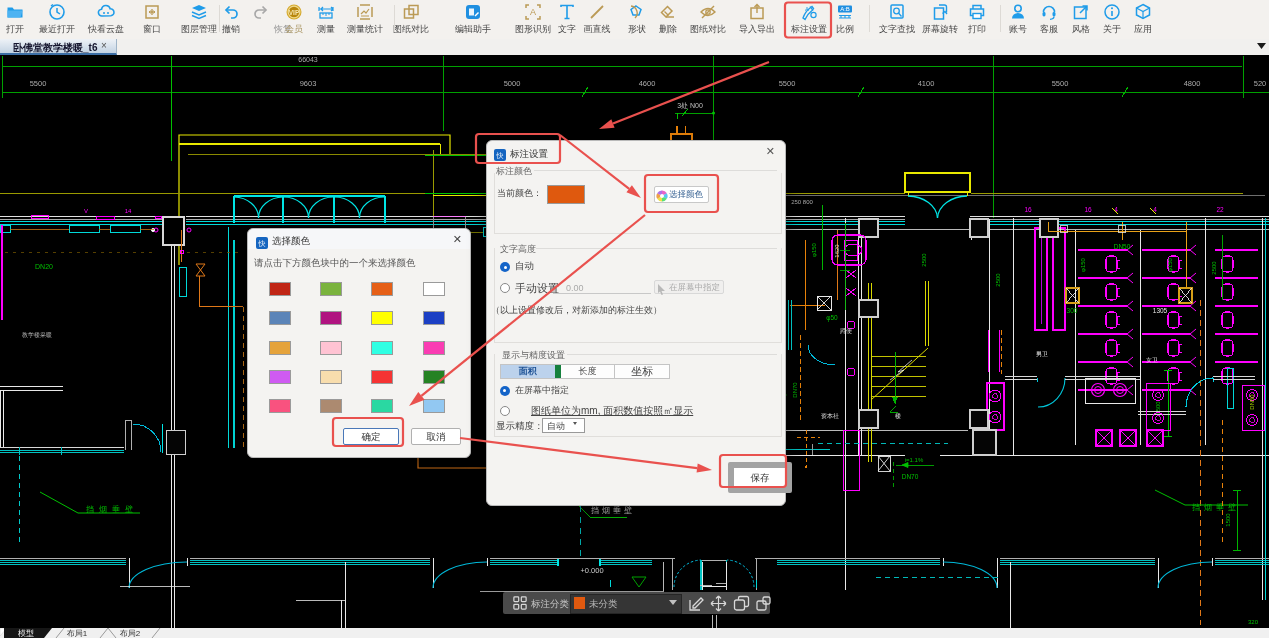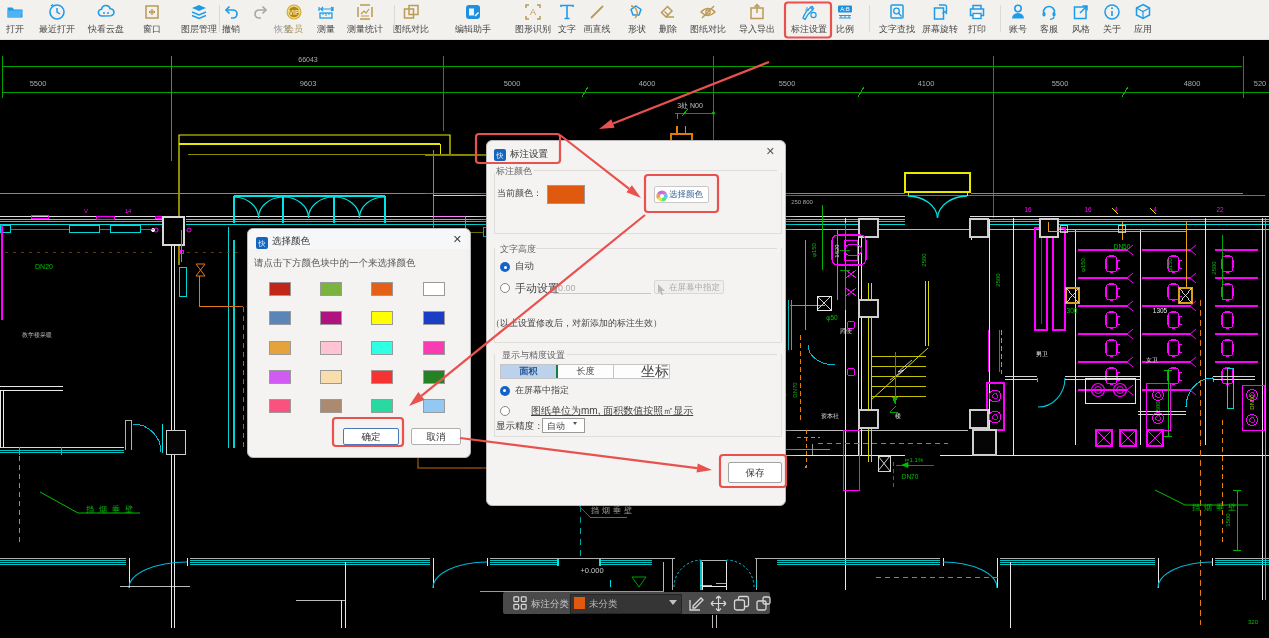--- a/index.html
+++ b/index.html
@@ -241,20 +241,29 @@
         <svg width="18" height="18" viewBox="0 0 18 18">
           <path d="M9,1.5 l6.5,3.5 v7 L9,15.5 2.5,12 v-7 z" fill="none" stroke="#1f9ce9" stroke-width="1.5"></path>
           <path d="M2.5,5 L9,8.5 15.5,5 M9,8.5 v7" fill="none" stroke="#1f9ce9" stroke-width="1.2"></path>
         </svg>
         <span>应用</span>
       </div>
 <div class="sep" style="left:219px"></div>
 <div class="sep" style="left:394px"></div>
 <div class="sep" style="left:869px"></div>
 <div class="sep" style="left:1000px"></div>
+</div>
+<div id="tabrow">
+  <div id="filetab">
+        <span class="t">卧佛堂教学楼暖_t6</span>
+        <span class="x">×</span>
+      </div>
+  <svg width="1269" height="16" style="position:absolute;left:0;top:0">
+        <path d="M1257,43 l9,0 -4.5,6 z" transform="translate(0,-39)" fill="#1a1a1a"></path>
+      </svg>
 </div>
 <svg id="canvas" shape-rendering="crispEdges" viewBox="0 55 1269 573" width="1269" height="573" xmlns="http://www.w3.org/2000/svg">
 <line x1="2" y1="66.5" x2="1242" y2="66.5" stroke="#00a000" stroke-width="1"></line>
 <line x1="2" y1="92" x2="1269" y2="92" stroke="#00a000" stroke-width="1"></line>
 <text x="308" y="62" font-size="7" fill="#ababab" text-anchor="middle" font-family="Liberation Sans">66043</text>
 <text x="38" y="86" font-size="7.5" fill="#ababab" text-anchor="middle" font-family="Liberation Sans">5500</text>
 <text x="308" y="86" font-size="7.5" fill="#ababab" text-anchor="middle" font-family="Liberation Sans">9603</text>
 <text x="512" y="86" font-size="7.5" fill="#ababab" text-anchor="middle" font-family="Liberation Sans">5000</text>
 <text x="647" y="86" font-size="7.5" fill="#ababab" text-anchor="middle" font-family="Liberation Sans">4600</text>
 <text x="787" y="86" font-size="7.5" fill="#ababab" text-anchor="middle" font-family="Liberation Sans">5500</text>
@@ -773,46 +782,46 @@
         </svg></div>
 <div style="position:absolute;left:182px;top:48px;font-size:8.5px;color:#3a6494;">选择颜色</div>
 
 <div style="position:absolute;left:13px;top:102px;font-size:9px;color:#666;">文字高度</div>
 <div style="position:absolute;left:49px;top:107px;right:8px;height:1px;background:#dddcda;"></div>
 <div style="position:absolute;left:13px;top:121px;width:10px;height:10px;border-radius:50%;background:#1464c8;"></div>
       <div style="position:absolute;left:16.5px;top:124.5px;width:3px;height:3px;border-radius:50%;background:#fff;"></div>
 <div style="position:absolute;left:28px;top:119px;font-size:9.5px;color:#444;">自动</div>
 <div style="position:absolute;left:13px;top:142px;width:8px;height:8px;border-radius:50%;background:#fff;border:1px solid #888;"></div>
 <div style="position:absolute;left:28px;top:140px;font-size:11px;color:#444;">手动设置</div>
-<div style="position:absolute;left:71px;top:141.5px;font-size:9px;color:#aaa;">0.00</div>
+<div style="position:absolute;left:71px;top:141.5px;font-size:9px;color:#aaa;padding-left:8px;">0.00</div>
 <div style="position:absolute;left:66px;top:152px;width:98px;height:1px;background:#c8c8c8;"></div>
 <div style="position:absolute;left:167px;top:139px;width:68px;height:12px;background:#f0efee;border:1px solid #d8d8d8;border-radius:2px;"></div>
 <div style="position:absolute;left:170px;top:140px;"><svg width="9" height="11" viewBox="0 0 9 11">
           <path d="M1,0 L8,7 H4.5 L6,10.5 4.5,11 3,7.5 1,9 z" fill="#b8b8b8"></path>
         </svg></div>
 <div style="position:absolute;left:182px;top:141px;font-size:8.5px;color:#aaa;">在屏幕中指定</div>
-<div style="position:absolute;left:4px;top:176px;font-size:9px;color:#444;">（以上设置修改后，对新添加的标注生效）</div>
+<div style="position:absolute;left:4px;top:163px;font-size:9px;color:#444;">（以上设置修改后，对新添加的标注生效）</div>
 
 <div style="position:absolute;left:15px;top:208px;font-size:9px;color:#666;">显示与精度设置</div>
 <div style="position:absolute;left:80px;top:213px;right:8px;height:1px;background:#dddcda;"></div>
 <div style="position:absolute;left:13px;top:223px;width:168px;height:13px;border:1px solid #c4c4c4;display:flex;">
-<div style="flex:1;background:#bcd2ec;color:#1a4f93;font-size:9px;text-align:center;line-height:13px;border-right:2px solid #15803d;font-weight:bold;">面积</div>
+<div style="flex:1;background:#bcd2ec;color:#1a4f93;font-size:9px;text-align:center;line-height:13px;border-right:6px solid #15803d;font-weight:bold;">面积</div>
 <div style="flex:1;background:#fdfdfd;color:#444;font-size:9px;text-align:center;line-height:13px;border-right:1px solid #c4c4c4;">长度</div>
-<div style="flex:1;background:#fdfdfd;color:#444;font-size:14px;text-align:right;line-height:13px;">坐标</div>
+<div style="flex:1;background:#fdfdfd;color:#444;font-size:11px;text-align:center;line-height:13px;">坐标</div>
 </div>
 <div style="position:absolute;left:13px;top:245px;width:10px;height:10px;border-radius:50%;background:#1464c8;"></div>
       <div style="position:absolute;left:16px;top:248px;width:3px;height:3px;border-radius:50%;background:#fff;"></div>
 <div style="position:absolute;left:28px;top:243px;font-size:9px;color:#444;">在屏幕中指定</div>
 <div style="position:absolute;left:13px;top:265px;width:8px;height:8px;border-radius:50%;background:#fff;border:1px solid #888;"></div>
 <div style="position:absolute;left:44px;top:263px;font-size:10px;color:#444;text-decoration:underline;">图纸单位为mm, 面积数值按照㎡显示</div>
 <div style="position:absolute;left:9px;top:279px;font-size:9.5px;color:#444;">显示精度：</div>
 <div style="position:absolute;left:55px;top:277px;width:41px;height:13px;background:#fff;border:1px solid #999;"></div>
 <div style="position:absolute;left:60px;top:279px;font-size:9px;color:#444;">自动</div>
 <div style="position:absolute;left:86px;top:281px;width:0;height:0;border-left:2.5px solid transparent;border-right:2.5px solid transparent;border-top:3.5px solid #555;"></div>
-<div style="position:absolute;left:241px;top:321px;width:52px;height:19px;background:#fff;border:1px solid #a3a3a3;border-radius:2px;font-size:9.5px;color:#333;text-align:center;line-height:19px;">保存</div>
+<div style="position:absolute;left:241px;top:321px;width:52px;height:19px;background:#fff;border:6px solid #a3a3a3;border-radius:2px;font-size:9.5px;color:#333;text-align:center;line-height:19px;">保存</div>
 </div>
 <div id="floatbar">
 <svg width="14" height="14" viewBox="0 0 16 16" style="position:absolute;left:10px;top:4px;">
         <rect x="1" y="1" width="5.5" height="5.5" rx="1" fill="none" stroke="#d8d8d8" stroke-width="1.4"></rect>
         <rect x="9.5" y="1" width="5.5" height="5.5" rx="1" fill="none" stroke="#d8d8d8" stroke-width="1.4"></rect>
         <rect x="1" y="9.5" width="5.5" height="5.5" rx="1" fill="none" stroke="#d8d8d8" stroke-width="1.4"></rect>
         <rect x="9.5" y="9.5" width="5.5" height="5.5" rx="1" fill="none" stroke="#d8d8d8" stroke-width="1.4"></rect>
       </svg>
 <div style="position:absolute;left:28px;top:6px;font-size:9.5px;color:#c8c8c8;">标注分类</div>
 <div style="position:absolute;left:67px;top:2px;width:110px;height:18px;background:#353535;border:1px solid #252525;"></div>
@@ -828,20 +837,33 @@
       </svg>
 <svg width="17" height="17" viewBox="0 0 17 17" style="position:absolute;left:230px;top:3px;">
         <rect x="1.5" y="5" width="10" height="10" rx="2" fill="none" stroke="#d8d8d8" stroke-width="1.3"></rect>
         <path d="M5.5,5 v-2 a1.5,1.5 0 0 1 1.5,-1.5 h7 a1.5,1.5 0 0 1 1.5,1.5 v7 a1.5,1.5 0 0 1 -1.5,1.5 h-2" fill="none" stroke="#d8d8d8" stroke-width="1.3"></path>
       </svg>
 <svg width="17" height="17" viewBox="0 0 17 17" style="position:absolute;left:252px;top:3px;">
         <rect x="2" y="6" width="9" height="9" rx="1.5" fill="none" stroke="#d8d8d8" stroke-width="1.3"></rect>
         <rect x="8" y="2" width="7" height="7" rx="1.5" fill="none" stroke="#d8d8d8" stroke-width="1.3"></rect>
       </svg>
     </div>
+<div id="bottombar">
+<svg width="1269" height="10" style="position:absolute;left:0;top:0;">
+<rect x="0" y="0" width="1269" height="10" fill="#f0f0f0"></rect>
+<path d="M0,0 L7,0 L0,8 z" fill="#ffffff" stroke="#cccccc" stroke-width="0.5"></path>
+<path d="M4,0 h48 l-8,10 h-40 z" fill="#161616"></path>
+<text x="26" y="8" font-size="8" fill="#f0f0f0" text-anchor="middle" font-family="Liberation Sans">模型</text>
+<path d="M56,10 L64,0" stroke="#999" stroke-width="1" fill="none"></path>
+<text x="77" y="8" font-size="8" fill="#333" text-anchor="middle" font-family="Liberation Sans">布局1</text>
+<path d="M100,10 L108,0 L116,10" stroke="#999" stroke-width="1" fill="none"></path>
+<text x="130" y="8" font-size="8" fill="#333" text-anchor="middle" font-family="Liberation Sans">布局2</text>
+<path d="M152,10 L160,0" stroke="#999" stroke-width="1" fill="none"></path>
+</svg>
+    </div>
 <svg width="1269" height="638" style="position:absolute;left:0;top:0;pointer-events:none;" xmlns="http://www.w3.org/2000/svg">
       <rect x="785" y="2.5" width="46" height="35" rx="3" fill="none" stroke="#e9514e" stroke-width="2.2"></rect>
       <rect x="476" y="134" width="84" height="29" rx="3" fill="none" stroke="#e9514e" stroke-width="2.2"></rect>
       <rect x="645" y="175" width="73" height="37" rx="3" fill="none" stroke="#e9514e" stroke-width="2.2"></rect>
       <rect x="333" y="418" width="70" height="28" rx="3" fill="none" stroke="#e9514e" stroke-width="2.2"></rect>
       <rect x="720" y="455" width="66" height="32" rx="3" fill="none" stroke="#e9514e" stroke-width="2.2"></rect>
       <line x1="769" y1="62" x2="613.0" y2="123.5" stroke="#e9514e" stroke-width="2.2"></line>
       <polygon points="599,129 611.3,119.3 614.6,127.7" fill="#e9514e"></polygon>
       <line x1="560" y1="135" x2="629.2" y2="188.8" stroke="#e9514e" stroke-width="2.2"></line>
       <polygon points="641,198 626.4,192.3 631.9,185.2" fill="#e9514e"></polygon>

